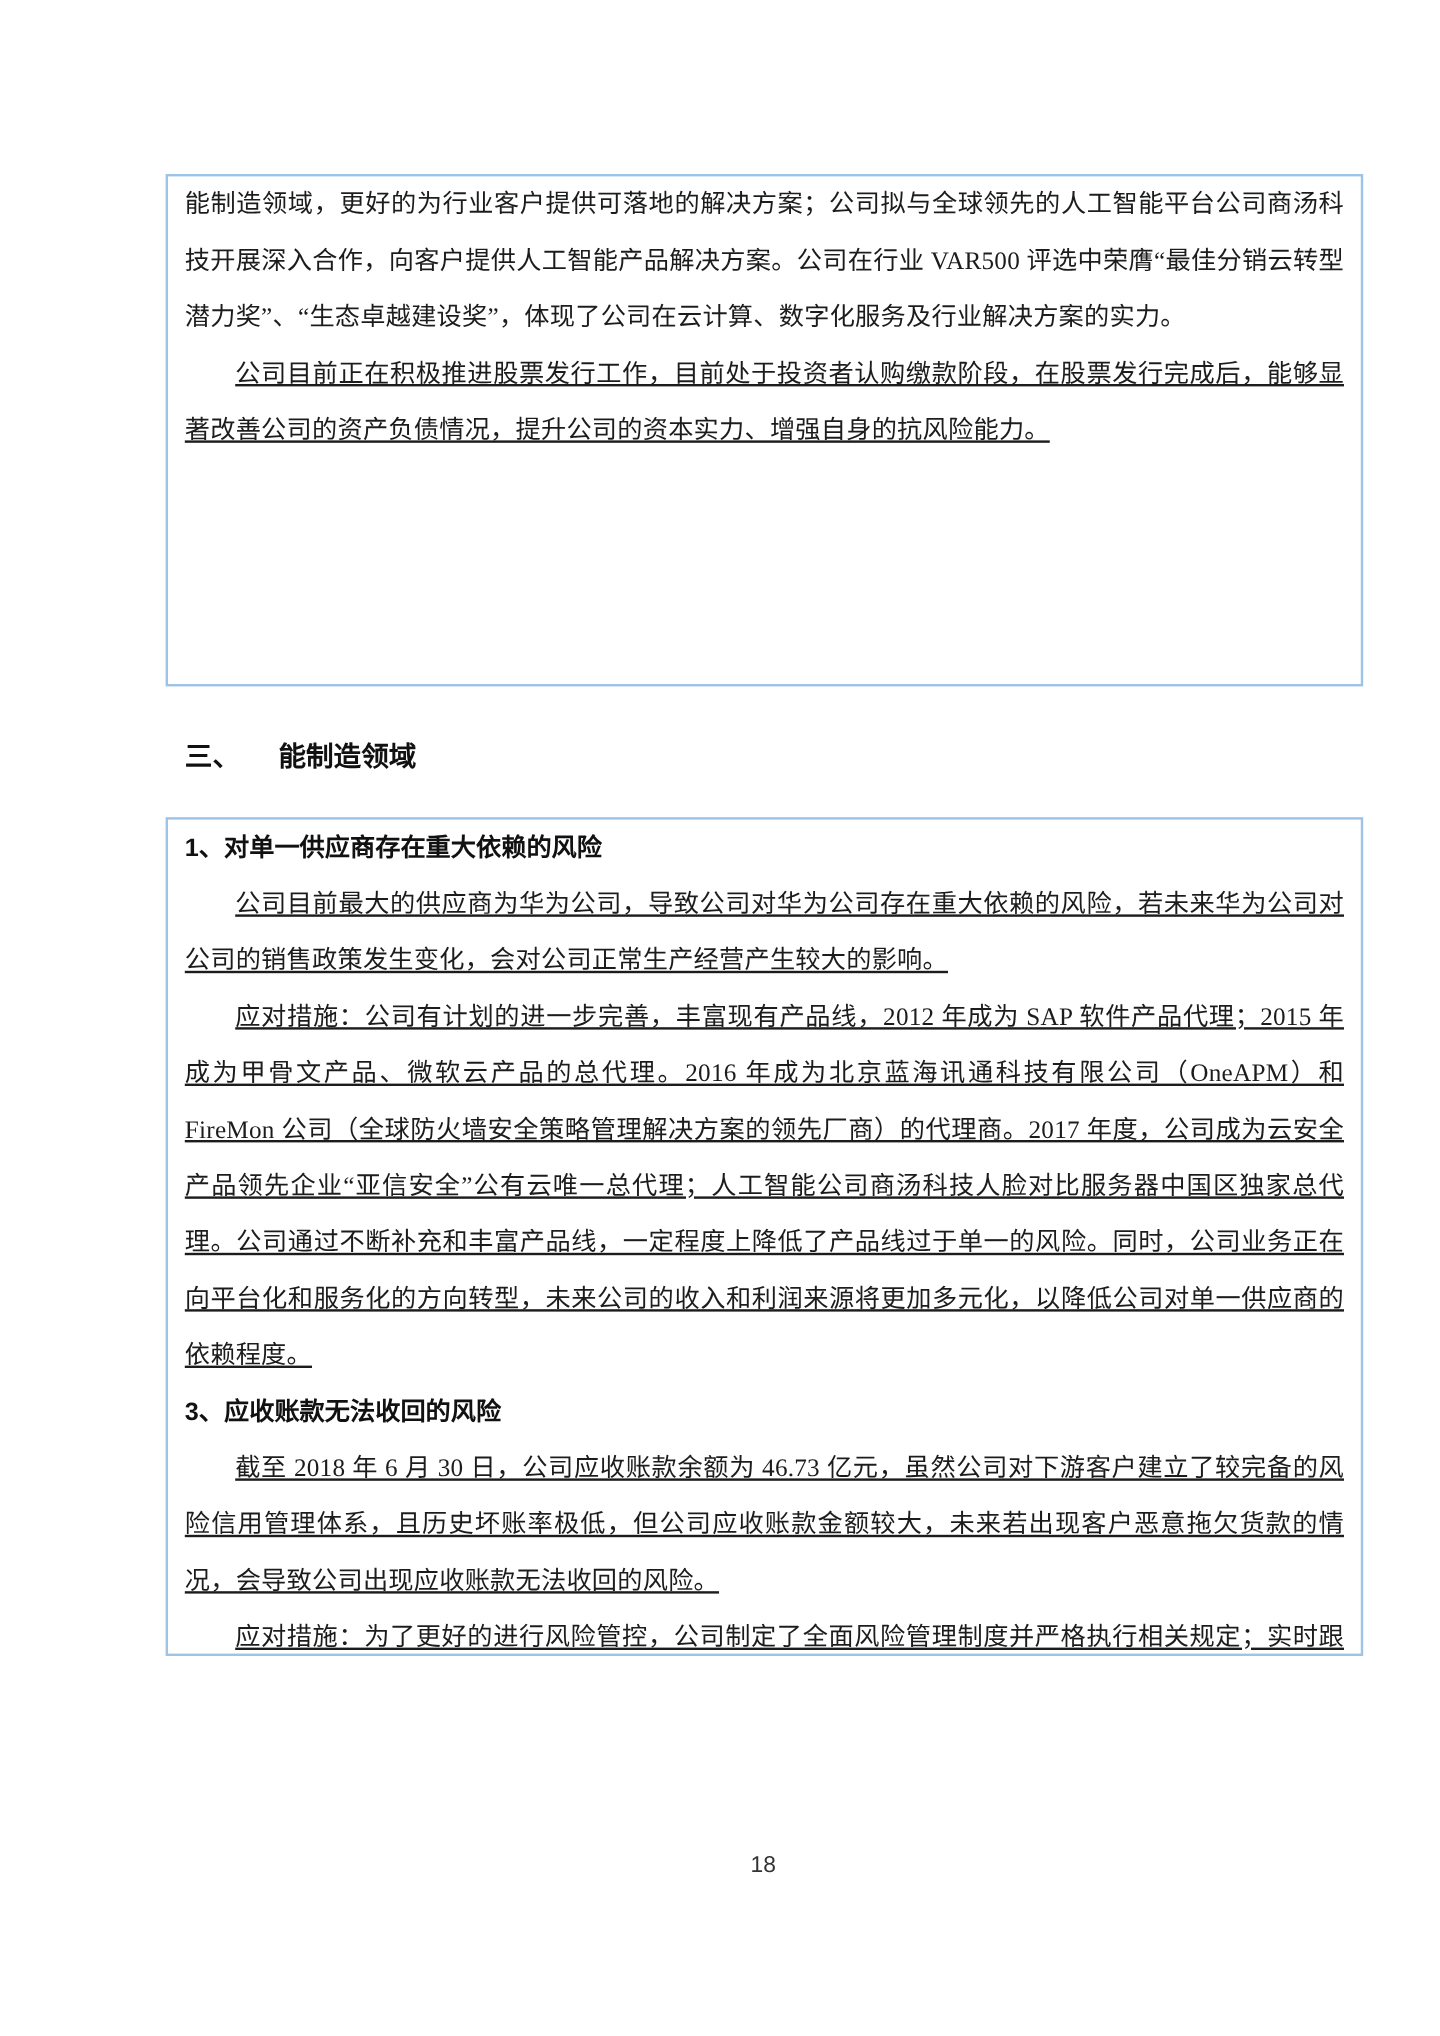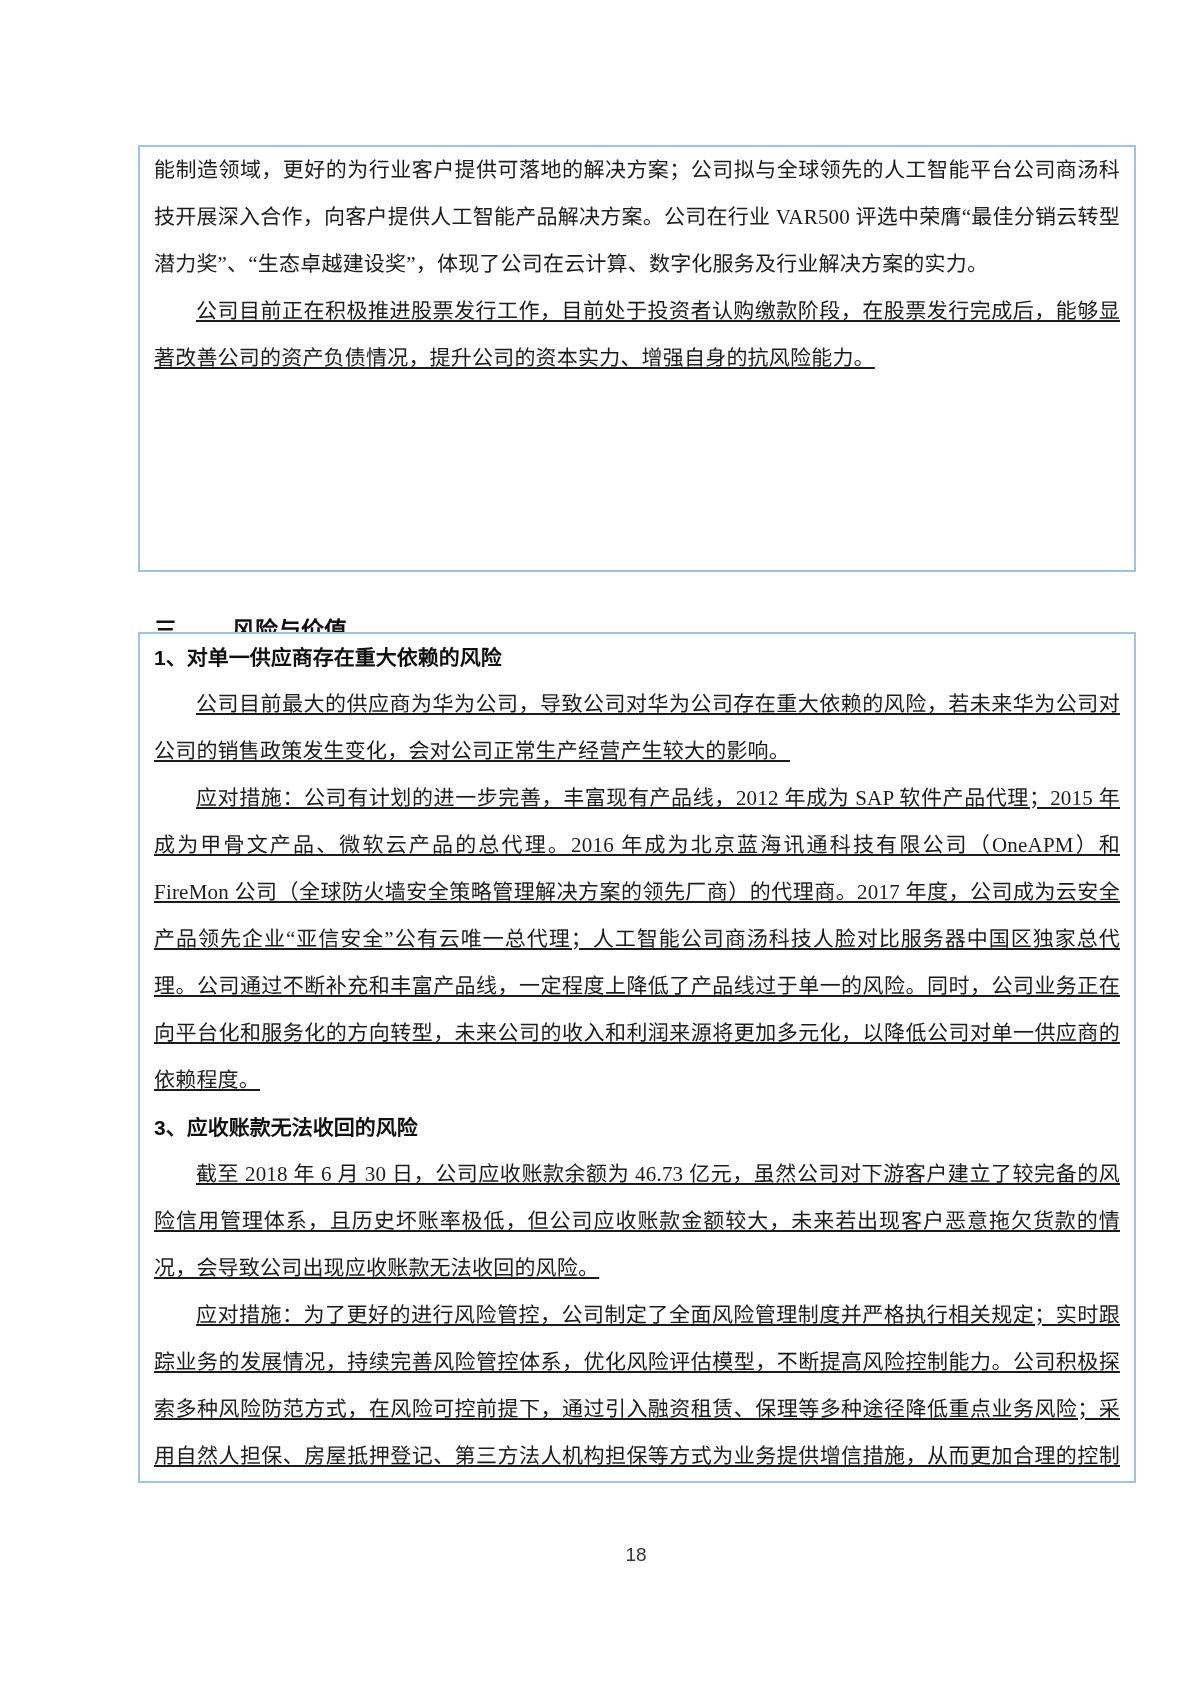--- a/index.html
+++ b/index.html
@@ -25,22 +25,22 @@
     box-sizing: border-box;
     padding: 0 14px;
     overflow: hidden;
     background: #ffffff;
   }
   .box1 {
     top: 145px;
     height: 427px;
   }
   .box2 {
-    top: 632px;
-    height: 851px;
+    top: 681px;
+    height: 699px;
   }
   .para {
     margin: 0;
     font-size: 21px;
     line-height: 47px;
     text-align: justify;
     text-justify: inter-ideograph;
     letter-spacing: 0.2px;
   }
   .indent {
@@ -88,21 +88,21 @@
 
 <div class="page">
 
   <section class="box box1">
     <p class="para">能制造领域，更好的为行业客户提供可落地的解决方案；公司拟与全球领先的人工智能平台公司商汤科技开展深入合作，向客户提供人工智能产品解决方案。公司在行业 VAR500 评选中荣膺“最佳分销云转型潜力奖”、“生态卓越建设奖”，体现了公司在云计算、数字化服务及行业解决方案的实力。</p>
     <p class="para indent">公司目前正在积极推进股票发行工作，目前处于投资者认购缴款阶段，在股票发行完成后，能够显著改善公司的资产负债情况，提升公司的资本实力、增强自身的抗风险能力。</p>
   </section>
 
   <h2 class="section-heading">
     <span class="sec-num">三、</span>
-    <span class="sec-title">风险与价值</span>
+    <span class="sec-title">能制造领域</span>
   </h2>
 
   <section class="box box2">
     <p class="risk-heading">1、对单一供应商存在重大依赖的风险</p>
     <p class="para indent">公司目前最大的供应商为华为公司，导致公司对华为公司存在重大依赖的风险，若未来华为公司对公司的销售政策发生变化，会对公司正常生产经营产生较大的影响。</p>
     <p class="para indent">应对措施：公司有计划的进一步完善，丰富现有产品线，2012 年成为 SAP 软件产品代理；2015 年成为甲骨文产品、微软云产品的总代理。2016 年成为北京蓝海讯通科技有限公司（OneAPM）和 FireMon 公司（全球防火墙安全策略管理解决方案的领先厂商）的代理商。2017 年度，公司成为云安全产品领先企业“亚信安全”公有云唯一总代理；人工智能公司商汤科技人脸对比服务器中国区独家总代理。公司通过不断补充和丰富产品线，一定程度上降低了产品线过于单一的风险。同时，公司业务正在向平台化和服务化的方向转型，未来公司的收入和利润来源将更加多元化，以降低公司对单一供应商的依赖程度。</p>
     <p class="risk-heading">3、应收账款无法收回的风险</p>
     <p class="para indent">截至 2018 年 6 月 30 日，公司应收账款余额为 46.73 亿元，虽然公司对下游客户建立了较完备的风险信用管理体系，且历史坏账率极低，但公司应收账款金额较大，未来若出现客户恶意拖欠货款的情况，会导致公司出现应收账款无法收回的风险。</p>
     <p class="para indent">应对措施：为了更好的进行风险管控，公司制定了全面风险管理制度并严格执行相关规定；实时跟踪业务的发展情况，持续完善风险管控体系，优化风险评估模型，不断提高风险控制能力。公司积极探索多种风险防范方式，在风险可控前提下，通过引入融资租赁、保理等多种途径降低重点业务风险；采用自然人担保、房屋抵押登记、第三方法人机构担保等方式为业务提供增信措施，从而更加合理的控制风险，尽可能降低回款风险。</p>
   </section>

